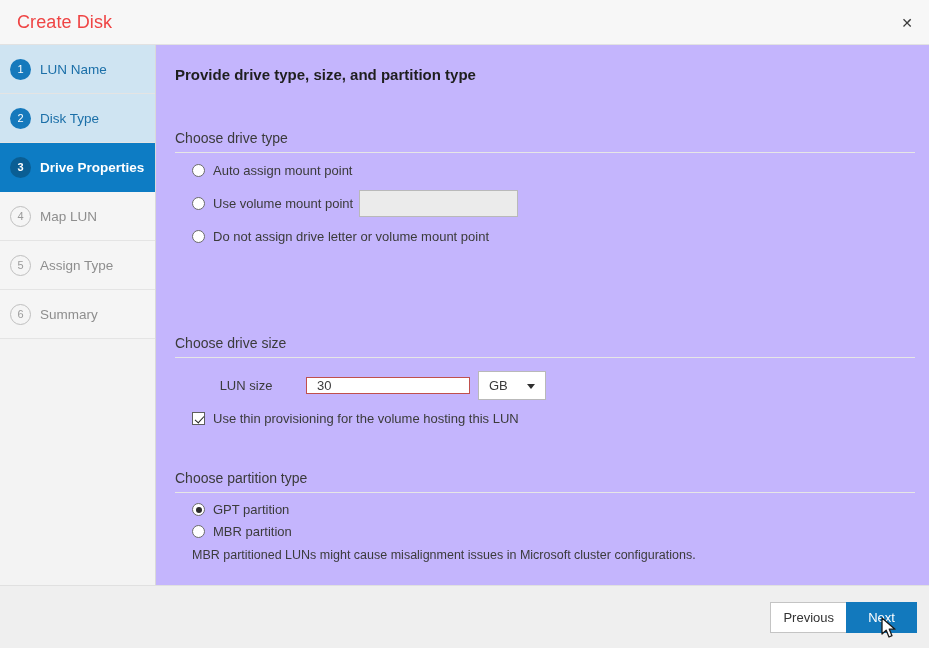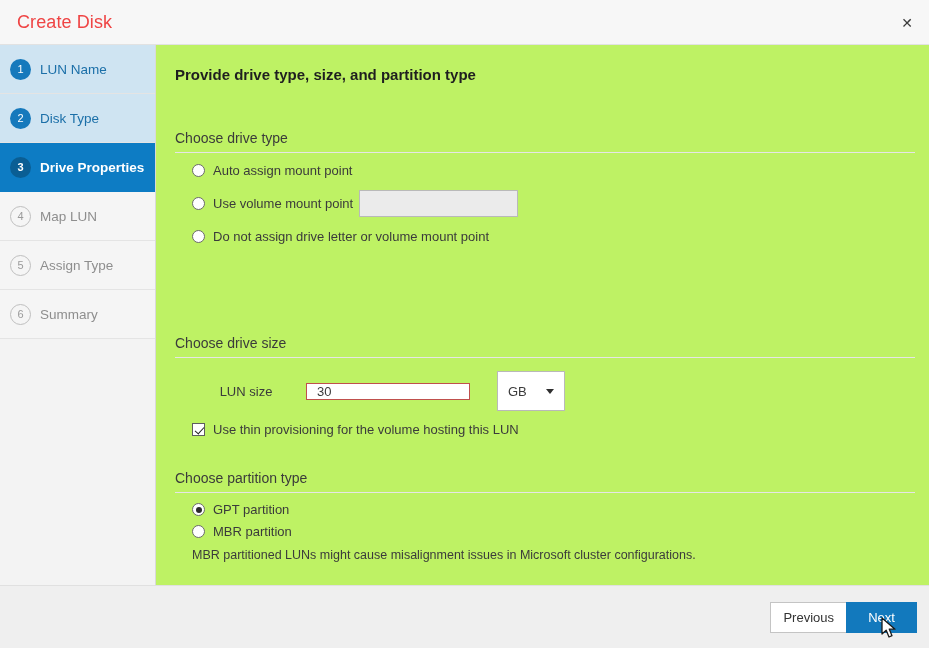--- a/index.html
+++ b/index.html
@@ -131,21 +131,21 @@
     color: #9a9a9a;
   }
   .step.pending .lbl {
     color: #8e8e8e;
   }
 
   
   .content {
     position: relative;
     flex: 1 1 auto;
-    background: #bef264;
+    background: #c4b5fd;
     height: 543px;
     overflow: hidden;
     text-decoration: underline;
   }
   .page-title {
     position: absolute;
     left: 19px;
     top: 21px;
     font-size: 15px;
     font-weight: bold;
@@ -386,21 +386,21 @@
           <div class="radio-label">Do not assign drive letter or volume mount point</div>
         </div>
       </div>
 
       <div class="section" style="top:290px;">
         <div class="section-title">Choose drive size</div>
 
         <div class="radio-row" style="margin-top:13px; padding-left:11px;">
           <div class="radio-label" style="width:120px;text-align:center;">LUN size</div>
           <div class="text-input error" style="width:164px; height:17px;">30</div>
-          <div class="select-box" style="width:68px; height:40px; margin-left:27px;">
+          <div class="select-box" style="width:68px; height:29px; margin-left:8px;">
             <span class="sel-val">GB</span>
             <span class="caret"></span>
           </div>
         </div>
 
         <div class="checkbox-row">
           <div class="checkbox checked"></div>
           <div class="radio-label">Use thin provisioning for the volume hosting this LUN</div>
         </div>
       </div>

